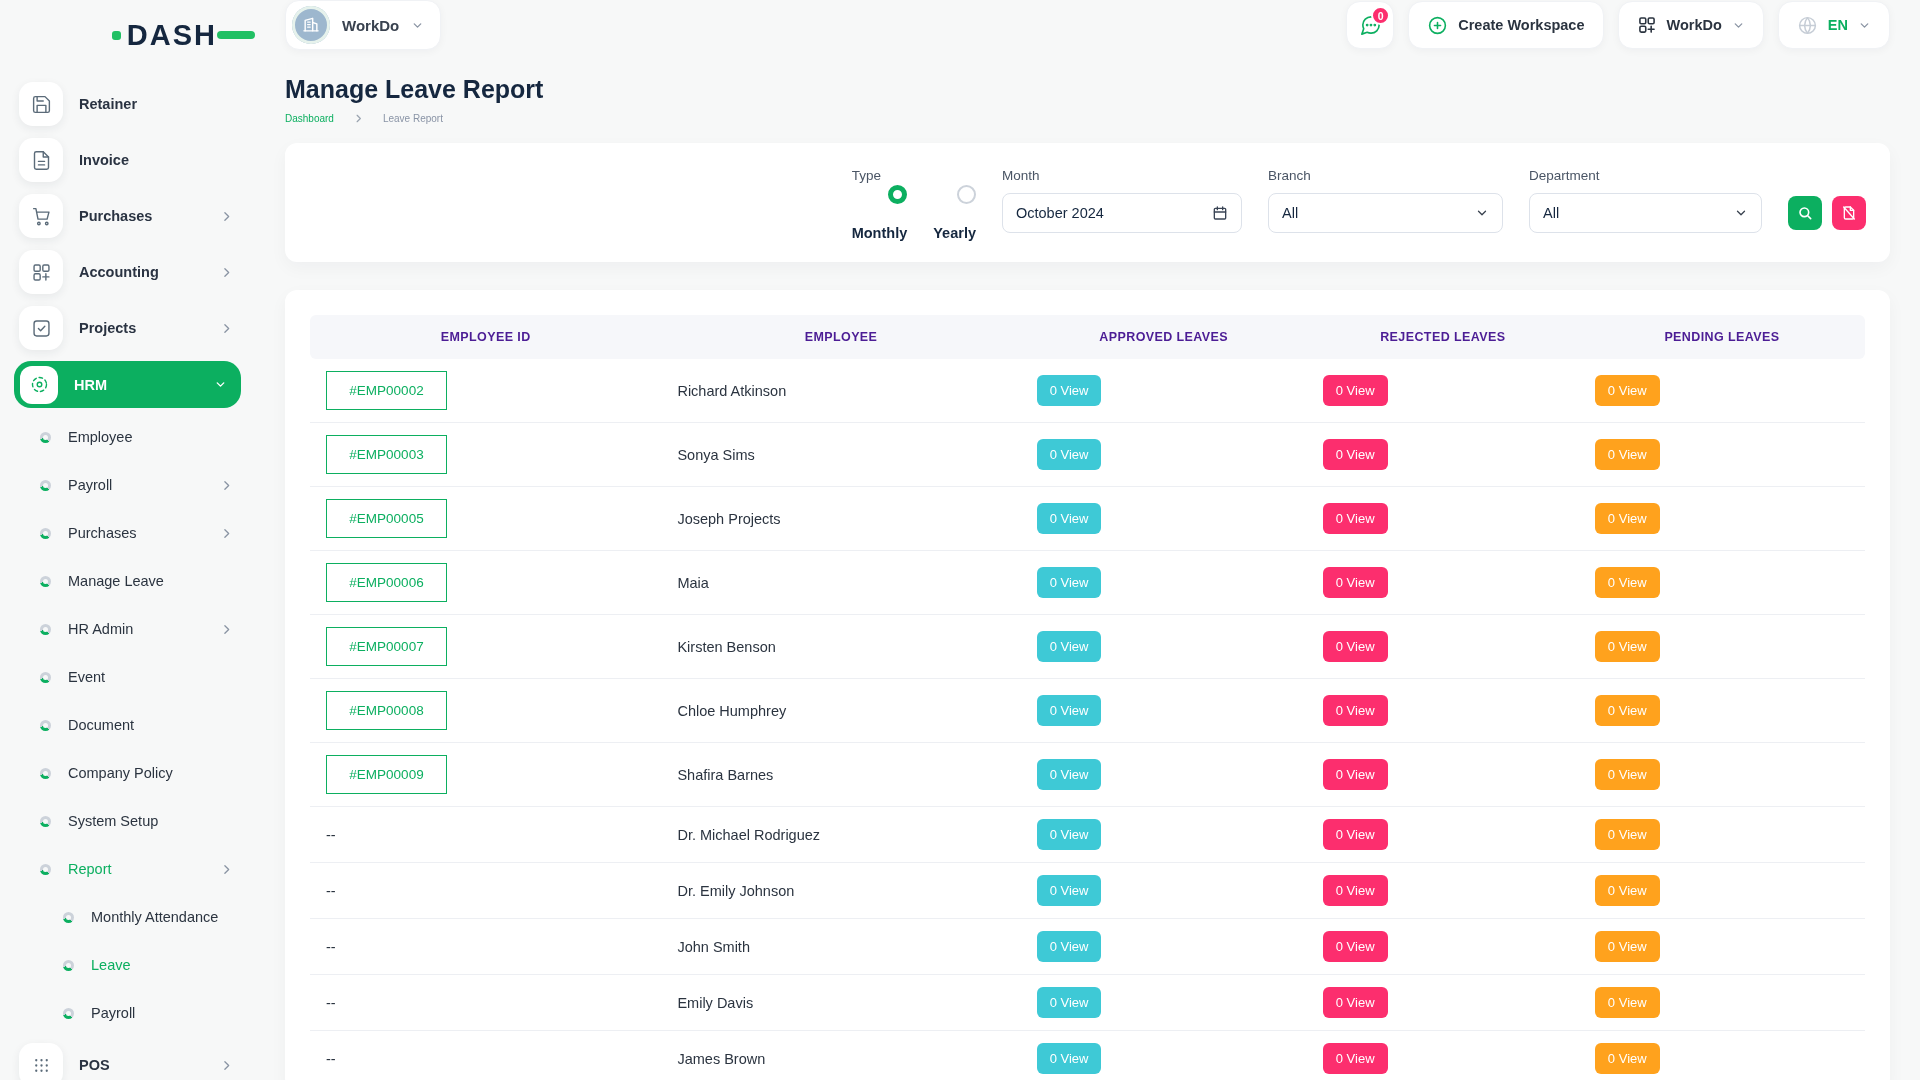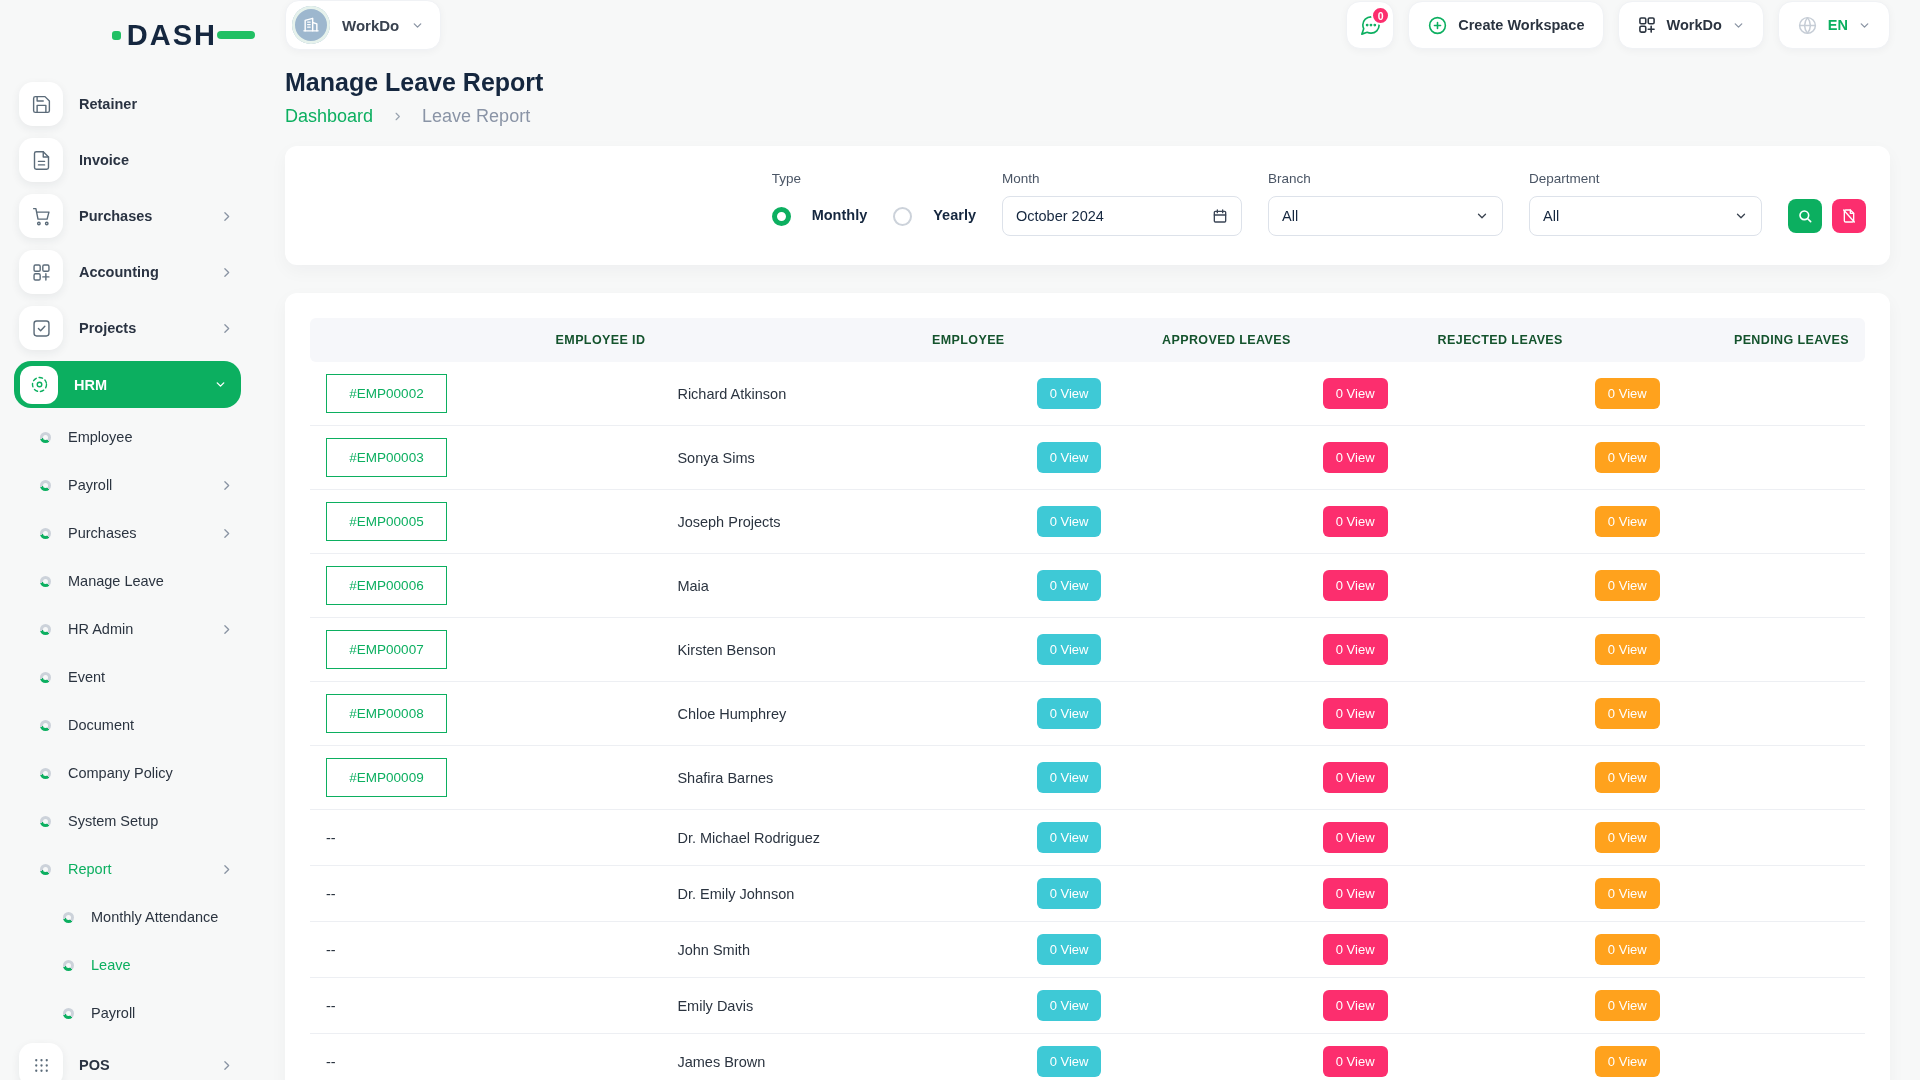--- a/index.html
+++ b/index.html
@@ -52,33 +52,33 @@
   .pill { background:#fff; border:1px solid #f0f2f5; border-radius:14px; height:48px;
           display:flex; align-items:center; box-shadow:0 2px 8px rgba(16,24,40,.04); cursor:pointer; }
   .pill.icon-only { width:48px; justify-content:center; position:relative; }
   .msg-badge { position:absolute; top:4px; right:3px; min-width:19px; height:19px; border-radius:10px;
                background:#fc2e6e; color:#fff; font-size:10.5px; font-weight:700; display:flex;
                align-items:center; justify-content:center; border:2px solid #fff; }
   .pill.labelled { padding:0 18px; gap:10px; font-size:14.5px; font-weight:700; color:#2b3440; }
   .lang-en { color:#0caf60; font-weight:700; font-size:14.5px; }
 
   .content { padding:6px 30px 0 30px; }
-  .page-title { font-size:25px; font-weight:700; color:#15273f; margin-top:12px; }
-  .breadcrumb { display:flex; align-items:center; gap:19px; margin-top:9px; font-size:18px; }
+  .page-title { font-size:25px; font-weight:700; color:#15273f; margin-top:19px; }
+  .breadcrumb { display:flex; align-items:center; gap:19px; margin-top:9px; font-size:10px; }
   .breadcrumb .bc-home { color:#0caf60; cursor:pointer; }
   .breadcrumb .bc-sep { color:#9aa3b0; display:flex; }
   .breadcrumb .bc-cur { color:#8a94a6; }
 
   
   .filter-card { margin-top:19px; background:#fff; border-radius:12px; padding:25px 24px 29px;
                  display:flex; justify-content:flex-end; gap:26px; box-shadow:0 6px 18px rgba(16,24,40,.04); }
   .fgroup { display:flex; flex-direction:column; }
   .flabel { font-size:13.5px; color:#4a5565; margin-bottom:10px; }
   .radios { display:flex; align-items:center; gap:26px; height:40px; }
-  .radio { display:flex; align-items:flex-start; gap:21px; cursor:pointer; }
+  .radio { display:flex; align-items:flex-end; gap:21px; cursor:pointer;flex-direction:column; }
   .rc { width:19px; height:19px; border-radius:50%; background:#fff; flex:none; }
   .rc.on { border:5.5px solid #0caf60; }
   .rc.off { border:2px solid #ccd2da; }
   .rlabel { font-size:14.5px; font-weight:700; color:#15273f; }
   .field { height:40px; border:1px solid #dde2ea; border-radius:8px; background:#fff; display:flex;
            align-items:center; justify-content:space-between; padding:0 13px; font-size:14.5px;
            color:#15273f; cursor:pointer; }
   .field.month { width:240px; }
   .field.sel-branch { width:235px; }
   .field.sel-dept { width:233px; }
@@ -86,22 +86,22 @@
   .sq-btn { width:34px; height:34px; border-radius:8px; border:none; display:flex; align-items:center;
             justify-content:center; color:#fff; cursor:pointer; }
   .sq-btn.green { background:#0caf60; }
   .sq-btn.pink { background:#fc2e6e; }
 
   
   .table-card { margin-top:28px; background:#fff; border-radius:12px; padding:25px 25px 0;
                 box-shadow:0 6px 18px rgba(16,24,40,.04); min-height:800px; }
   table { width:100%; border-collapse:collapse; table-layout:fixed; }
   col.c1{width:22.6%} col.c2{width:23.1%} col.c3{width:18.4%} col.c4{width:17.5%} col.c5{width:18.4%}
-  thead th { background:#f6f7fa; text-align:right; padding:15px 16px; font-size:12.5px; font-weight:700;
-             color:#14532d; letter-spacing:.4px; }
+  thead th { background:#f6f7fa; text-align:center; padding:15px 16px; font-size:12.5px; font-weight:700;
+             color:#4c1d95; letter-spacing:.4px; }
   thead th:first-child { border-radius:6px 0 0 6px; }
   thead th:last-child { border-radius:0 6px 6px 0; }
   tbody td { padding:12px 16px; border-bottom:1px solid #edeff3; font-size:14.5px; color:#2b3440; height:53px; }
   tbody tr:last-child td { border-bottom:none; }
   .emp-pill { display:inline-block; width:121px; text-align:center; padding:11px 0; border:1px solid #0caf60;
               color:#0caf60; background:#fff; border-radius:0; font-size:13.5px; cursor:pointer;
               font-family:"Liberation Sans",sans-serif; }
   .badge-btn { display:inline-block; border:none; padding:8px 13px; border-radius:6px; color:#fff;
                font-size:13px; cursor:pointer; font-family:"Liberation Sans",sans-serif; }
   .bg-approved { background:#3ec9d6; }

